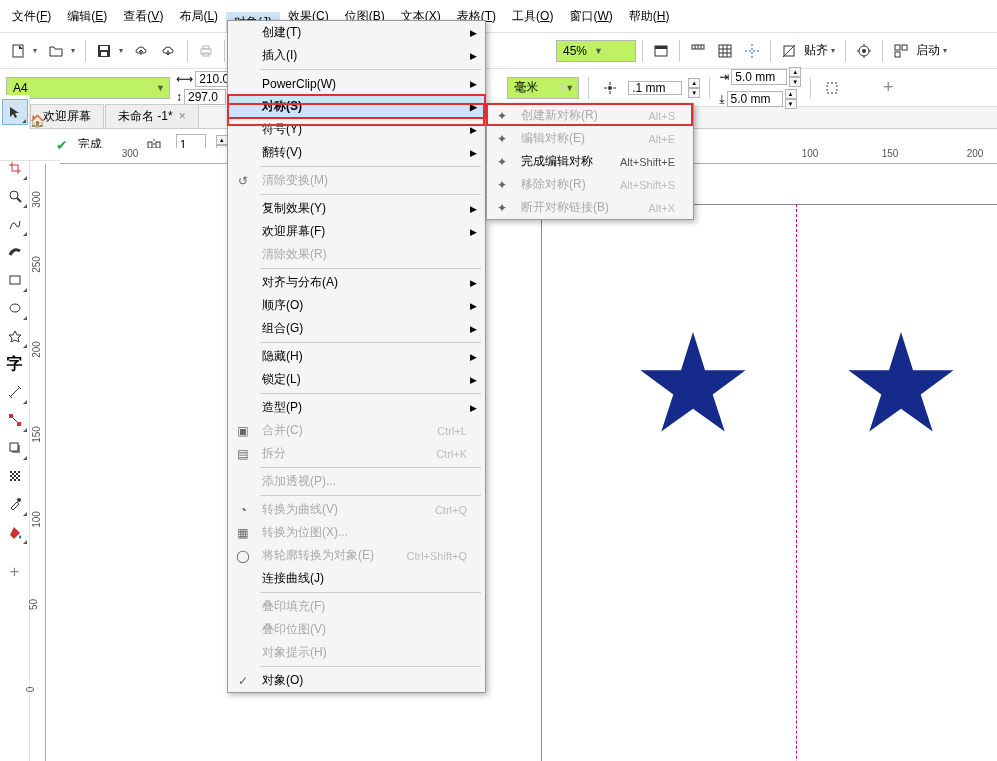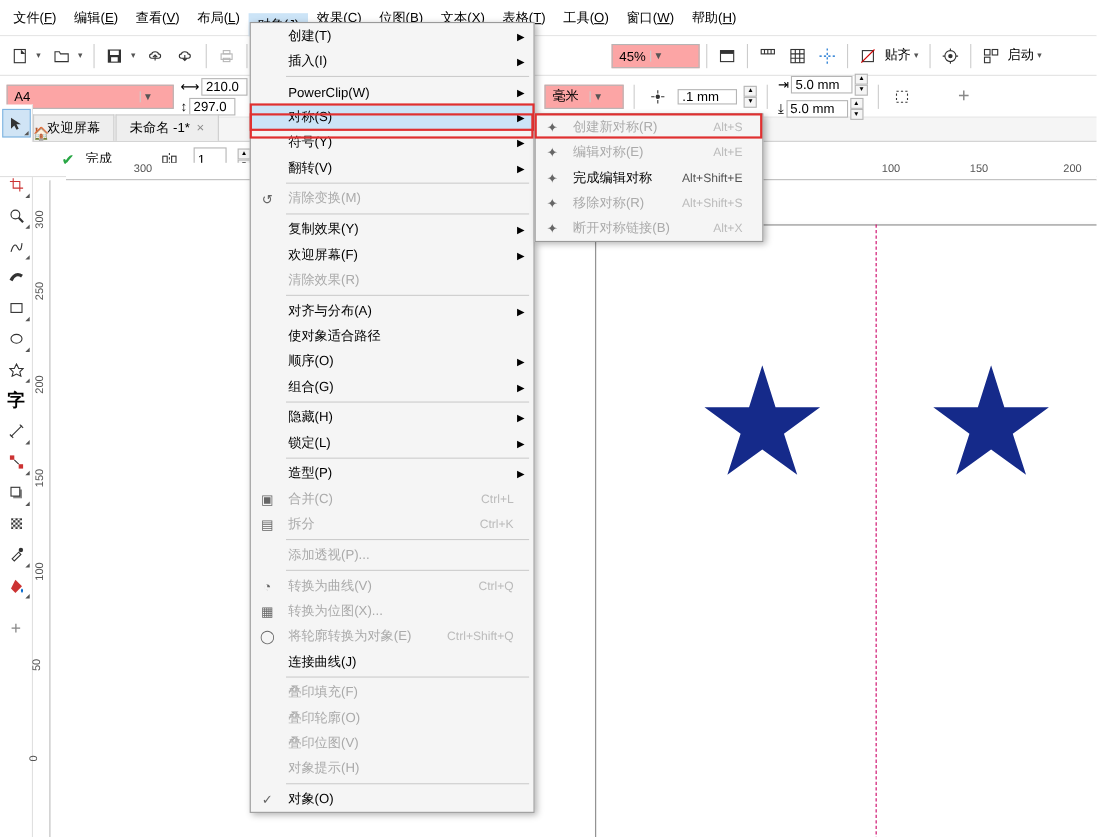--- a/index.html
+++ b/index.html
@@ -7,21 +7,21 @@
 .menubar { height: 20px; background: #fff; display: flex; align-items: center; padding: 16px 4px; border-bottom: 1px solid #e0e0e0; }
 .menubar .mitem { padding: 2px 8px; cursor: default; }
 .menubar .mitem.active { background: #cce4f7; margin-top: 12px; }
 .menubar .mitem u { text-decoration: underline; }
 .toolbar1 { height: 36px; background: #fff; display: flex; align-items: center; padding: 0 6px; gap: 3px; border-bottom: 1px solid #e0e0e0; }
 .toolbar2 { height: 38px; background: #fff; display: flex; align-items: center; padding: 0 6px; gap: 6px; border-bottom: 1px solid #e0e0e0; }
 .tbtn { width: 24px; height: 24px; display: flex; align-items: center; justify-content: center; cursor: default; }
 .tbtn.disabled { opacity: 0.35; }
 .sep { width: 1px; height: 22px; background: #ccc; margin: 0 3px; }
 .droparrow { width: 8px; font-size: 8px; color: #555; }
-.combo { height: 22px; border: 1px solid #b5b5b5; background: #fca5a5; display: flex; align-items: center; padding: 0 16px 0 6px; }
+.combo { height: 22px; border: 1px solid #b5b5b5; background: #bef264; display: flex; align-items: center; padding: 0 2px 0 6px; }
 .combo .arrow { width: 14px; text-align: center; font-size: 9px; color: #555; border-left: 1px solid #ccc; margin-left: 4px; }
 .spinbox { display: flex; flex-direction: column; }
 .spinbox .sb { width: 12px; height: 10px; border: 1px solid #b5b5b5; font-size: 6px; display:flex;align-items:center;justify-content:center; background:#f5f5f5;}
 .dimrow { display: flex; align-items: center; gap: 2px; }
 .dimcol { display: flex; flex-direction: column; gap: 2px; }
 .smallinput { height: 16px; border: 1px solid #b5b5b5; padding: 0 3px; display:flex; align-items:center; background:#fff; }
 .tabbar { height: 22px; background: #f5f5f5; display: flex; align-items: flex-end; padding-left: 30px; gap: 1px; border-bottom: 1px solid #ccc; }
 .tab { padding: 3px 12px; background: #eee; border: 1px solid #ccc; border-bottom: none; font-size: 11px; }
 .tab .x { margin-left: 6px; color: #888; }
 .homeicon { position:absolute; left:30px; }
@@ -36,21 +36,21 @@
 .tool.active { background: #d0e4f5; border: 1px solid #7eb4e0; }
 .tool .corner { position:absolute; right:1px; bottom:1px; width:0;height:0;border-left:4px solid transparent;border-bottom:4px solid #555;}
 .canvas { position: absolute; left: 46px; top: 164px; right: 0; bottom: 0; background: #fff; overflow:hidden;}
 .page { position: absolute; left: 495px; top: 40px; width: 460px; height: 640px; background: #fff; box-shadow: 6px 6px 8px rgba(0,0,0,0.25); border: 1px solid #888; }
 .star { position: absolute; fill: #1a237e; }
 .symline { position:absolute; left:775px; top:40px; width:0; height:640px; border-left: 1px dashed #c06; }
 .dropdown { position: absolute; background: #f5f5f5; border: 1px solid #999; box-shadow: 2px 2px 6px rgba(0,0,0,0.3); }
 .dd-main { left: 227px; top: 20px; width: 259px; }
 .dd-sub { left: 486px; top: 103px; width: 208px; }
 .dd-row { height: 23px; display: flex; align-items: center; padding: 0 8px 0 34px; position: relative; }
-.dd-row.hl { background: #cce4f7; outline: 2px solid #e03030; outline-offset: -1px; }
+.dd-row.hl { background: #cce4f7; outline: 2px solid #e03030; outline-offset: -1px; font-weight: bold; }
 .dd-row.dis { color: #aaa; }
 .dd-row .arw { position: absolute; right: 8px; font-size: 9px; }
 .dd-row .sc { position: absolute; right: 18px; font-size: 11px; color: #555; }
 .dd-row.dis .sc { color:#bbb; }
 .dd-row .ico { position: absolute; left: 6px; width: 18px; text-align: center; color: #666; }
 .dd-sep { height: 1px; background: #ccc; margin: 2px 4px 2px 32px; }
 .redbox { position:absolute; border: 2px solid #e03030; pointer-events:none; }
 svg { display: block; }
 </style>
 </head>
@@ -190,21 +190,21 @@
         <rect x="2" y="2" width="5" height="5" fill="none" stroke="#333"></rect>
         <rect x="9" y="2" width="5" height="5" fill="none" stroke="#333"></rect>
         <rect x="2" y="9" width="5" height="5" fill="none" stroke="#333"></rect>
       </svg>
     </div>
   <span>启动</span>
     <span class="droparrow">▾</span>
 </div>
 
 <div class="toolbar2">
-  <div class="combo" style="width:152px">
+  <div class="combo" style="width:164px">
       <span>A4</span>
       <span class="arrow" style="margin-left:auto">▼</span>
     </div>
   <div class="dimcol">
     <div class="dimrow">
         <span>⟷</span>
         <div class="smallinput" style="width:42px">210.0</div>
       </div>
     <div class="dimrow">
         <span>↕</span>
@@ -467,23 +467,20 @@
     </div>
     <div class="dd-row dis">
       <span>清除效果(R)</span>
     </div>
     <div class="dd-sep"></div>
     <div class="dd-row">
       <span>对齐与分布(A)</span>
       <span class="arw">▶</span>
     </div>
     <div class="dd-row">
-      <span>使对象适合路径</span>
-    </div>
-    <div class="dd-row">
       <span>顺序(O)</span>
       <span class="arw">▶</span>
     </div>
     <div class="dd-row">
       <span>组合(G)</span>
       <span class="arw">▶</span>
     </div>
     <div class="dd-sep"></div>
     <div class="dd-row">
       <span>隐藏(H)</span>
@@ -528,23 +525,20 @@
       <span class="sc">Ctrl+Shift+Q</span>
     </div>
     <div class="dd-row">
       <span>连接曲线(J)</span>
     </div>
     <div class="dd-sep"></div>
     <div class="dd-row dis">
       <span>叠印填充(F)</span>
     </div>
     <div class="dd-row dis">
-      <span>叠印轮廓(O)</span>
-    </div>
-    <div class="dd-row dis">
       <span>叠印位图(V)</span>
     </div>
     <div class="dd-row dis">
       <span>对象提示(H)</span>
     </div>
     <div class="dd-sep"></div>
     <div class="dd-row">
       <span class="ico">✓</span>
       <span>对象(O)</span>
     </div>

